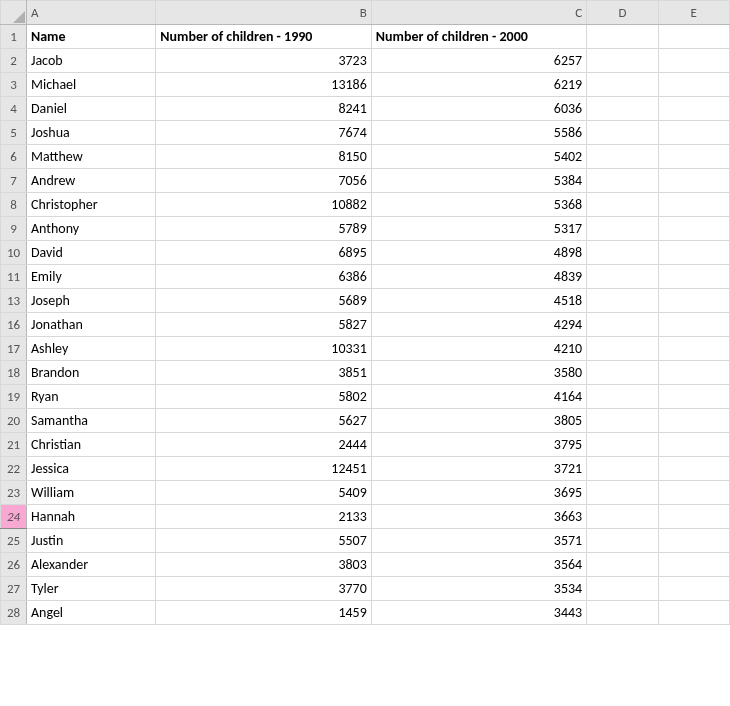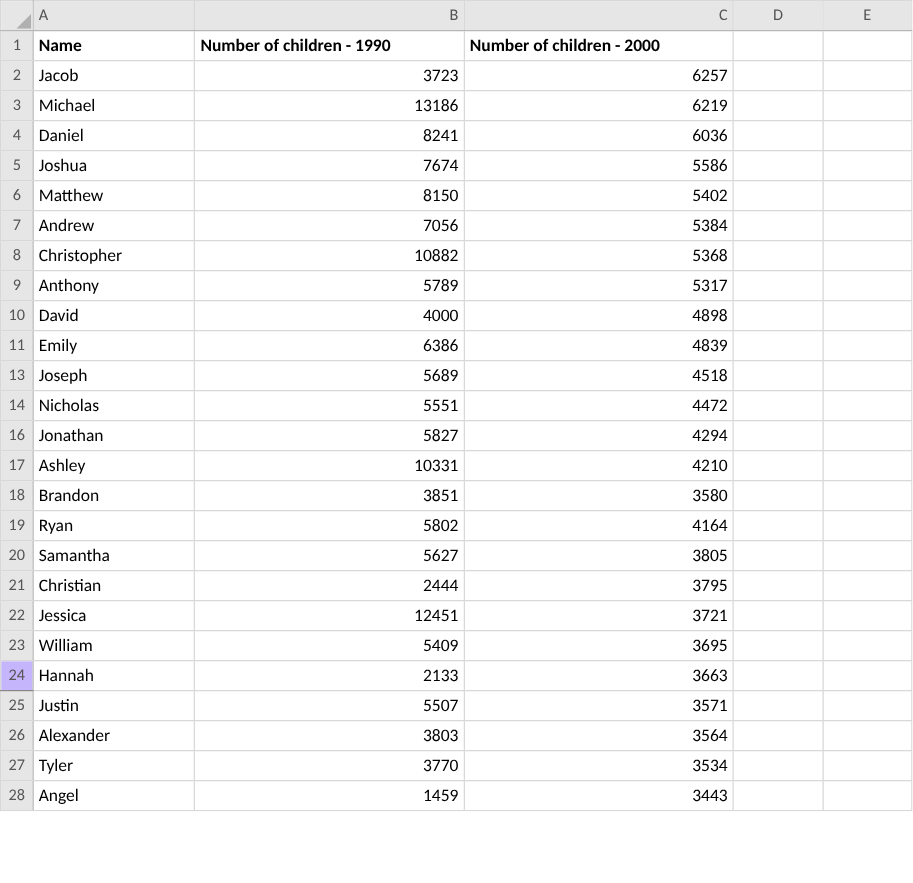--- a/index.html
+++ b/index.html
@@ -43,23 +43,24 @@
   }
   .rowhead {
     background: #e6e6e6;
     text-align: center;
     color: #555;
     font-size: 13px;
     width:26px;
     border-right: 1px solid #b7b7b7;
   }
   .rowhead.selected {
-    background: #c4b5fd;
+    background: #f9a8d4;
     border-top: 1px solid #888;
     border-bottom: 1px solid #888;
+    font-style: italic;
   }
   .colA { width: 130px; text-align:left; }
   .colB { width: 216px; text-align:right; }
   .colC { width: 216px; text-align:right; }
   .colD { width: 72px; }
   .colE { width: 72px; }
   .hdrRow .cell.data { font-weight: bold; text-align:left; }
   .hdrRow .colB, .hdrRow .colC { text-align:left; }
 </style>
 </head>
@@ -149,21 +150,21 @@
       <div class="cell rowhead">9</div>
       <div class="cell colA">Anthony</div>
       <div class="cell colB">5789</div>
       <div class="cell colC">5317</div>
       <div class="cell colD"></div>
       <div class="cell colE"></div>
     </div>
     <div class="row">
       <div class="cell rowhead">10</div>
       <div class="cell colA">David</div>
-      <div class="cell colB">4000</div>
+      <div class="cell colB">6895</div>
       <div class="cell colC">4898</div>
       <div class="cell colD"></div>
       <div class="cell colE"></div>
     </div>
     <div class="row">
       <div class="cell rowhead">11</div>
       <div class="cell colA">Emily</div>
       <div class="cell colB">6386</div>
       <div class="cell colC">4839</div>
       <div class="cell colD"></div>
@@ -171,28 +172,20 @@
     </div>
     <div class="row">
       <div class="cell rowhead">13</div>
       <div class="cell colA">Joseph</div>
       <div class="cell colB">5689</div>
       <div class="cell colC">4518</div>
       <div class="cell colD"></div>
       <div class="cell colE"></div>
     </div>
     <div class="row">
-      <div class="cell rowhead">14</div>
-      <div class="cell colA">Nicholas</div>
-      <div class="cell colB">5551</div>
-      <div class="cell colC">4472</div>
-      <div class="cell colD"></div>
-      <div class="cell colE"></div>
-    </div>
-    <div class="row">
       <div class="cell rowhead">16</div>
       <div class="cell colA">Jonathan</div>
       <div class="cell colB">5827</div>
       <div class="cell colC">4294</div>
       <div class="cell colD"></div>
       <div class="cell colE"></div>
     </div>
     <div class="row">
       <div class="cell rowhead">17</div>
       <div class="cell colA">Ashley</div>

